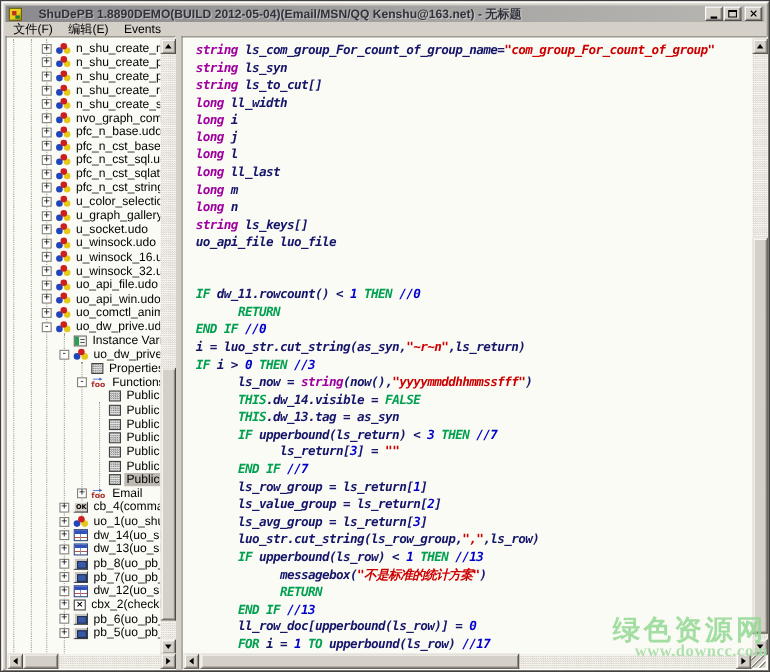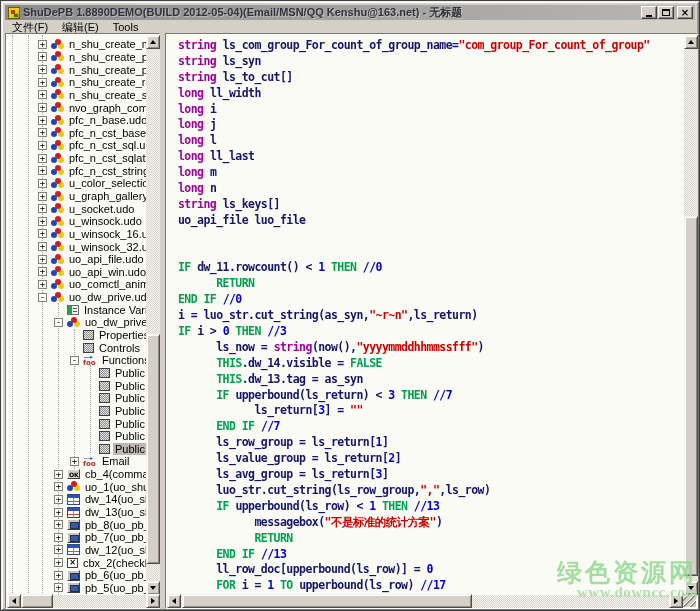--- a/index.html
+++ b/index.html
@@ -9,21 +9,21 @@
        box-shadow:inset 1px 1px 0 #efece6, inset -1px -1px 0 #7d786f, inset 2px 2px 0 #ffffff, inset -2px -2px 0 #a9a49b;}
   
   .titlebar{position:absolute;left:4px;top:4px;right:4px;height:15px;
             background:linear-gradient(90deg,#8b8b8e,#b9b7b2);
             display:flex;align-items:center;padding:0 2px;}
   .app-icon{width:12px;height:12px;flex:none;margin:0 3px 0 1px;position:relative;
             background:linear-gradient(135deg,#e8d020 55%,#b89800);border:1px solid #6a6000;}
   .app-icon::after{content:"";position:absolute;left:2px;top:2px;width:4px;height:4px;background:#c03020;}
   .app-icon::before{content:"";position:absolute;right:1px;bottom:1px;width:4px;height:3px;background:#208030;}
   .title-text{flex:1;font:bold 11px "Liberation Sans",sans-serif;color:#32323c;
-              white-space:nowrap;overflow:hidden;text-shadow:1px 1px 0 rgba(255,255,255,.35);}
+              white-space:nowrap;overflow:hidden;text-shadow:1px 1px 0 rgba(255,255,255,.35);margin-left:12px;}
   .tbtn{width:16px;height:13px;flex:none;margin-left:1px;background:#d4d0c8;position:relative;
         border:1px solid;border-color:#ffffff #404040 #404040 #ffffff;
         box-shadow:inset -1px -1px 0 #8a857d;display:flex;align-items:center;justify-content:center;}
   .tbtn.close{margin-left:3px;font:bold 10px/9px "DejaVu Sans",sans-serif;color:#000;padding-bottom:1px;}
   .glyph-min{width:6px;height:2px;background:#000;margin-top:6px;}
   .glyph-max{width:8px;height:7px;border:1px solid #000;border-top-width:2px;}
   
   .menubar{position:absolute;left:4px;top:19px;right:4px;height:14px;display:flex;align-items:center;
            font:11px "Liberation Sans",sans-serif;color:#000;}
   .menu-item{padding:0 7px;height:14px;line-height:14px;white-space:nowrap;}
@@ -80,21 +80,21 @@
                          linear-gradient(transparent 0 6px,#c05040 6px 7px,transparent 0);}
   .i-pb{width:13px;height:11px;background:#c8c4bc;border:1px solid;border-color:#fff #404040 #404040 #fff;}
   .i-pb::after{content:"";position:absolute;left:2px;top:2px;width:7px;height:5px;background:#3858a8;border:1px solid #203050;}
   .i-cbx{width:11px;height:10px;border:1px solid #404040;background:#fff;}
   .i-cbx .gl{position:absolute;left:0;top:-1px;width:100%;text-align:center;font:bold 8px/10px "DejaVu Sans",sans-serif;color:#000;}
   
   .code-view{position:absolute;left:1px;top:1px;width:517px;height:560px;overflow:hidden;
              background:#fbfbf5;padding:3px 0 0 11px;
              font:bold 11.5px "DejaVu Sans Mono",monospace;letter-spacing:-0.55px;
              white-space:pre;tab-size:6;color:#15156a;cursor:text;}
-  .code-line{height:15.9px;line-height:15.9px;}
+  .code-line{height:15.9px;line-height:15.9px;font-style:italic;}
   .tk-kw{color:#a000a0;}
   .tk-ctrl{color:#00a050;}
   .tk-num{color:#0000cc;}
   .tk-cmt{color:#0000cc;}
   .tk-str{color:#cc0000;}
   .tk-id{color:#15156a;}
   
   .wm{position:absolute;z-index:20;color:#93d893;font-family:Liberation Serif, serif;
       font-weight:bold;opacity:.85;pointer-events:none;white-space:nowrap;}
   .wm-big{left:556px;top:555px;font-size:25px;letter-spacing:3px;}
@@ -113,21 +113,21 @@
       </span>
     <span class="tbtn">
         <span class="glyph-max"></span>
       </span>
     <span class="tbtn close">×</span>
   </div>
 
   <div class="menubar">
     <span class="menu-item">文件(F)</span>
     <span class="menu-item">编辑(E)</span>
-    <span class="menu-item">Tools</span>
+    <span class="menu-item">Events</span>
   </div>
 
   <div class="panel tree-panel">
     <div class="tree-view">
       <div class="guides">
         <div class="vline" style="left:5px;top:0;height:560px;"></div>
         <div class="vline" style="left:21px;top:0;height:560px;"></div>
         <div class="vline" style="left:35px;top:0;height:560px;"></div>
         <div class="vline" style="left:51px;top:268px;height:292px;"></div>
         <div class="vline" style="left:67px;top:294px;height:140px;"></div>
@@ -336,25 +336,20 @@
               <i></i>
             </span>
             <span class="tlabel">uo_dw_prive(user</span>
           </div>
           <div class="trow" style="padding-left: 63px;">
             <span class="ebox"></span>
             <span class="ticon i-prop"></span>
             <span class="tlabel">Properties</span>
           </div>
           <div class="trow" style="padding-left: 63px;">
-            <span class="ebox"></span>
-            <span class="ticon i-prop"></span>
-            <span class="tlabel">Controls</span>
-          </div>
-          <div class="trow" style="padding-left: 63px;">
             <span class="ebox">
               <b>-</b>
             </span>
             <span class="ticon i-foo">
               <span class="gl">foo</span>
             </span>
             <span class="tlabel">Functions</span>
           </div>
           <div class="trow" style="padding-left: 79px;">
             <span class="ebox"></span>

